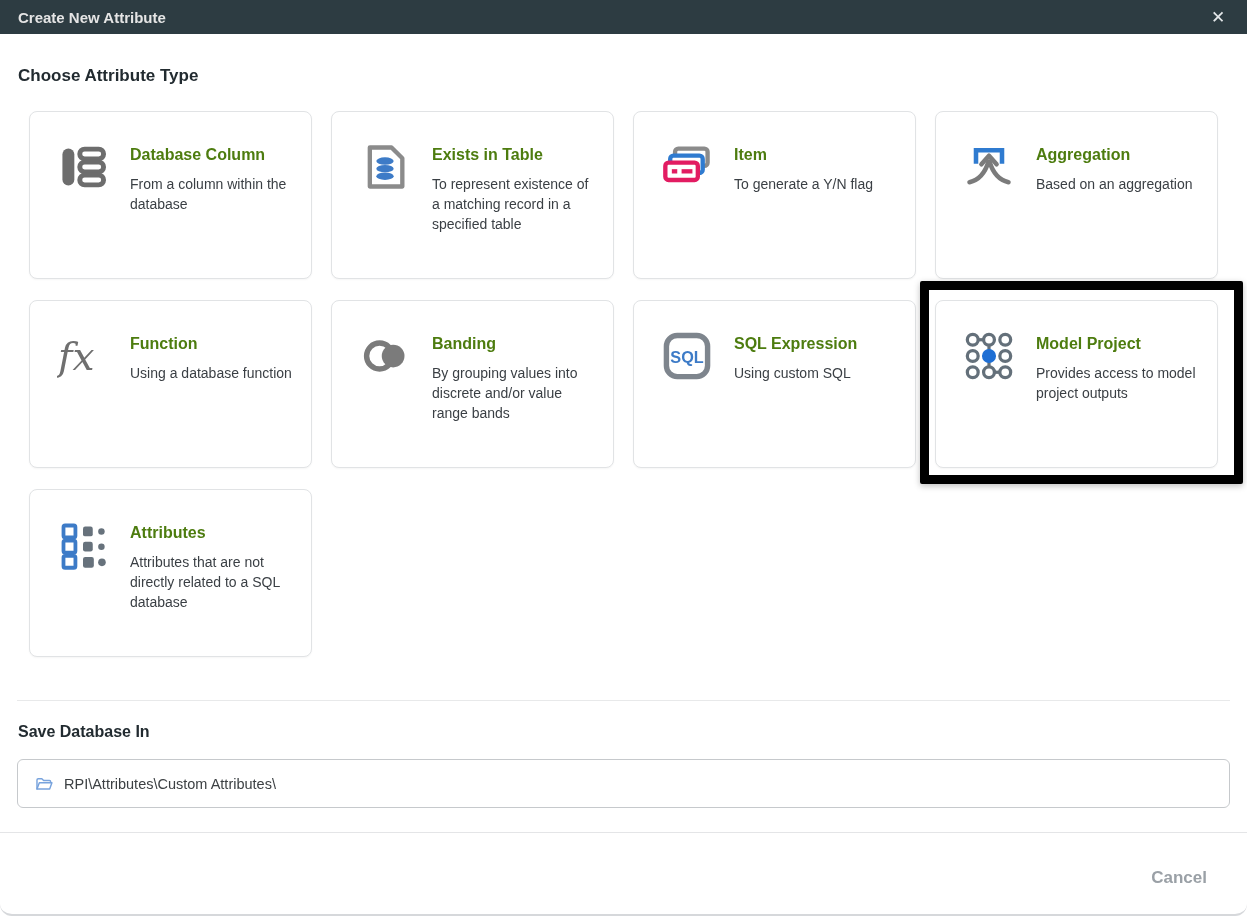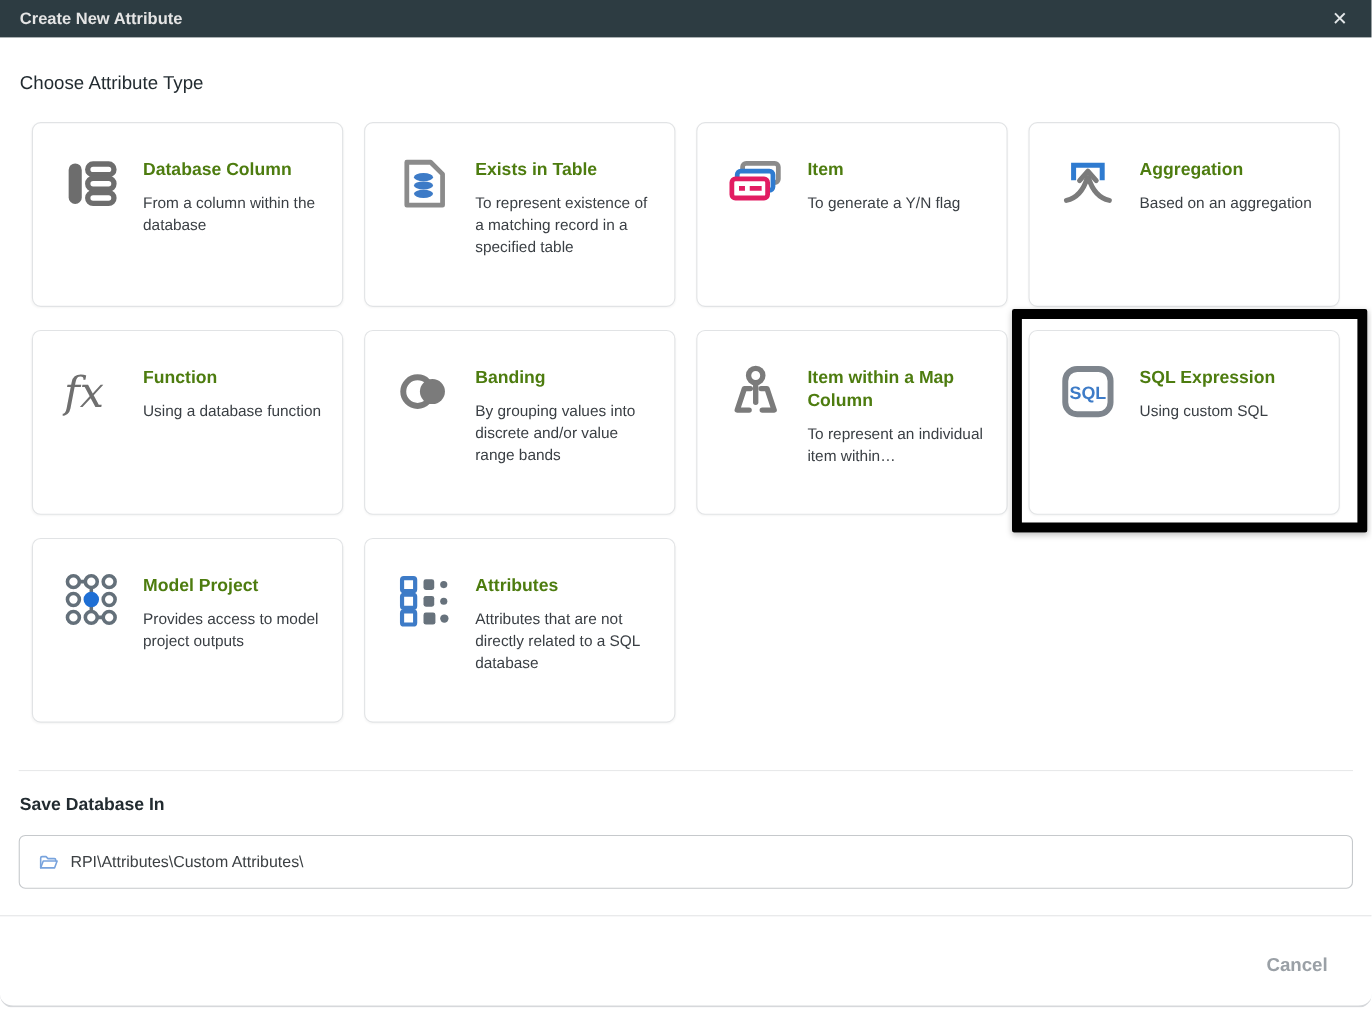--- a/index.html
+++ b/index.html
@@ -10,21 +10,21 @@
 
   
   .titlebar { position:absolute; left:0; top:0; width:100%; height:34px;
     background:#2d3c42; display:flex; align-items:center; }
   .titlebar-title { color:#e5e5e5; font-size:15px; font-weight:700; padding-left:18px; }
   .close-btn { position:absolute; right:14px; top:0; height:34px; width:30px;
     display:flex; align-items:center; justify-content:center;
     background:none; border:none; color:#e4e8ea; font-size:17px; cursor:pointer; }
 
   .section-heading { position:absolute; left:18px; top:66px;
-    font-size:17px; font-weight:400; color:#222b30; }
+    font-size:17px; font-weight:700; color:#222b30; }
 
   
   .cards { position:absolute; left:29px; top:111px; display:grid;
     grid-template-columns:repeat(4,283px); grid-auto-rows:168px;
     column-gap:19px; row-gap:21px; }
   .card { background:#fff; border:1px solid #e1e3e5; border-radius:8px;
     padding:29px 16px 0 27px; display:flex; align-items:flex-start;
     box-shadow:0 1px 2px rgba(0,0,0,0.04); cursor:pointer; }
   .card-icon { width:52px; height:52px; margin-right:21px; flex:none; }
   .card-icon svg { width:100%; height:100%; display:block; }
@@ -145,34 +145,20 @@
             <circle cx="19" cy="24" r="12" fill="#fff" stroke="#7b7b7b" stroke-width="5"></circle>
             <circle cx="31.5" cy="24" r="10.5" fill="#7b7b7b"></circle>
           </svg>
         </span>
     <span class="card-text">
       <div class="card-title">Banding</div>
       <div class="card-desc">By grouping values into discrete and/or value range bands</div>
     </span>
   </div>
 
-  <div class="card">
-    <span class="card-icon">
-          <svg viewBox="0 0 48 48" fill="none" stroke="#7b7b7b" stroke-width="4.5" stroke-linejoin="round" stroke-linecap="round">
-            <circle cx="24" cy="10.5" r="6"></circle>
-            <line x1="24" y1="17" x2="24" y2="33"></line>
-            <path d="M19.5 21.5 H14.5 L8.5 39.5 H18.5"></path>
-            <path d="M28.5 21.5 H33.5 L39.5 39.5 H29.5"></path>
-          </svg>
-        </span>
-    <span class="card-text">
-      <div class="card-title">Item within a Map Column</div>
-      <div class="card-desc">To represent an individual item within…</div>
-    </span>
-  </div>
 
   <div class="card">
     <span class="card-icon">
           <svg viewBox="0 0 48 48">
             <rect x="5" y="5" width="38" height="38" rx="10" fill="#fff" stroke="#7e858d" stroke-width="5"></rect>
             <text x="24" y="30.5" text-anchor="middle" font-family="Liberation Sans, sans-serif" font-weight="bold" font-size="15" fill="#3d7bc7">SQL</text>
           </svg>
         </span>
     <span class="card-text">
       <div class="card-title">SQL Expression</div>

